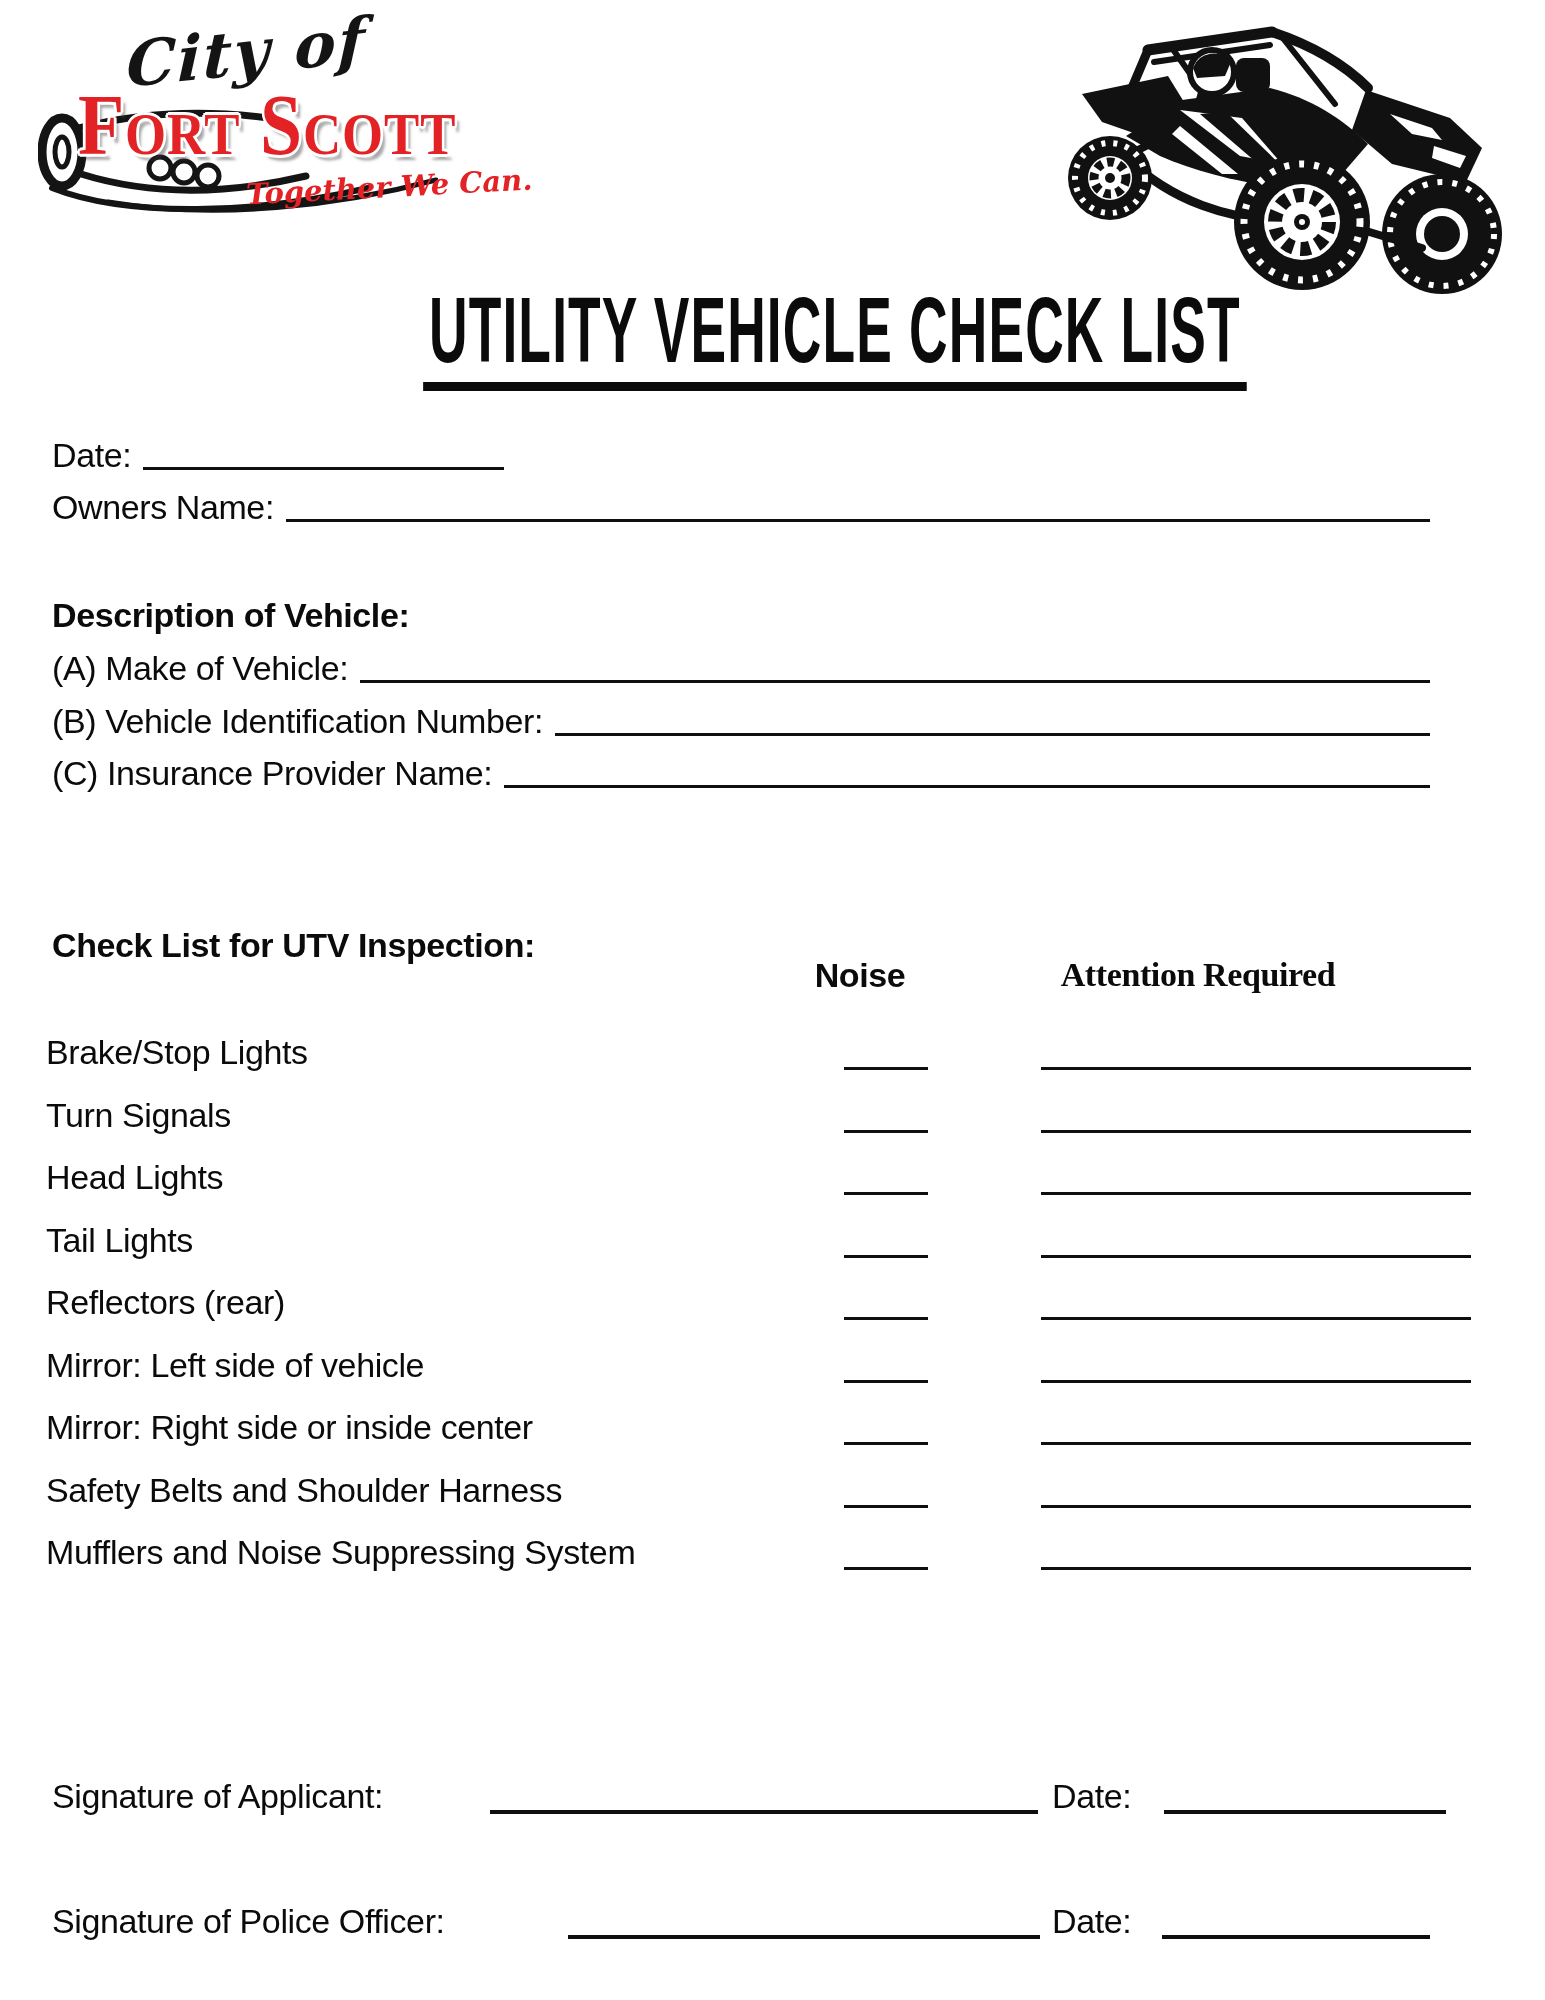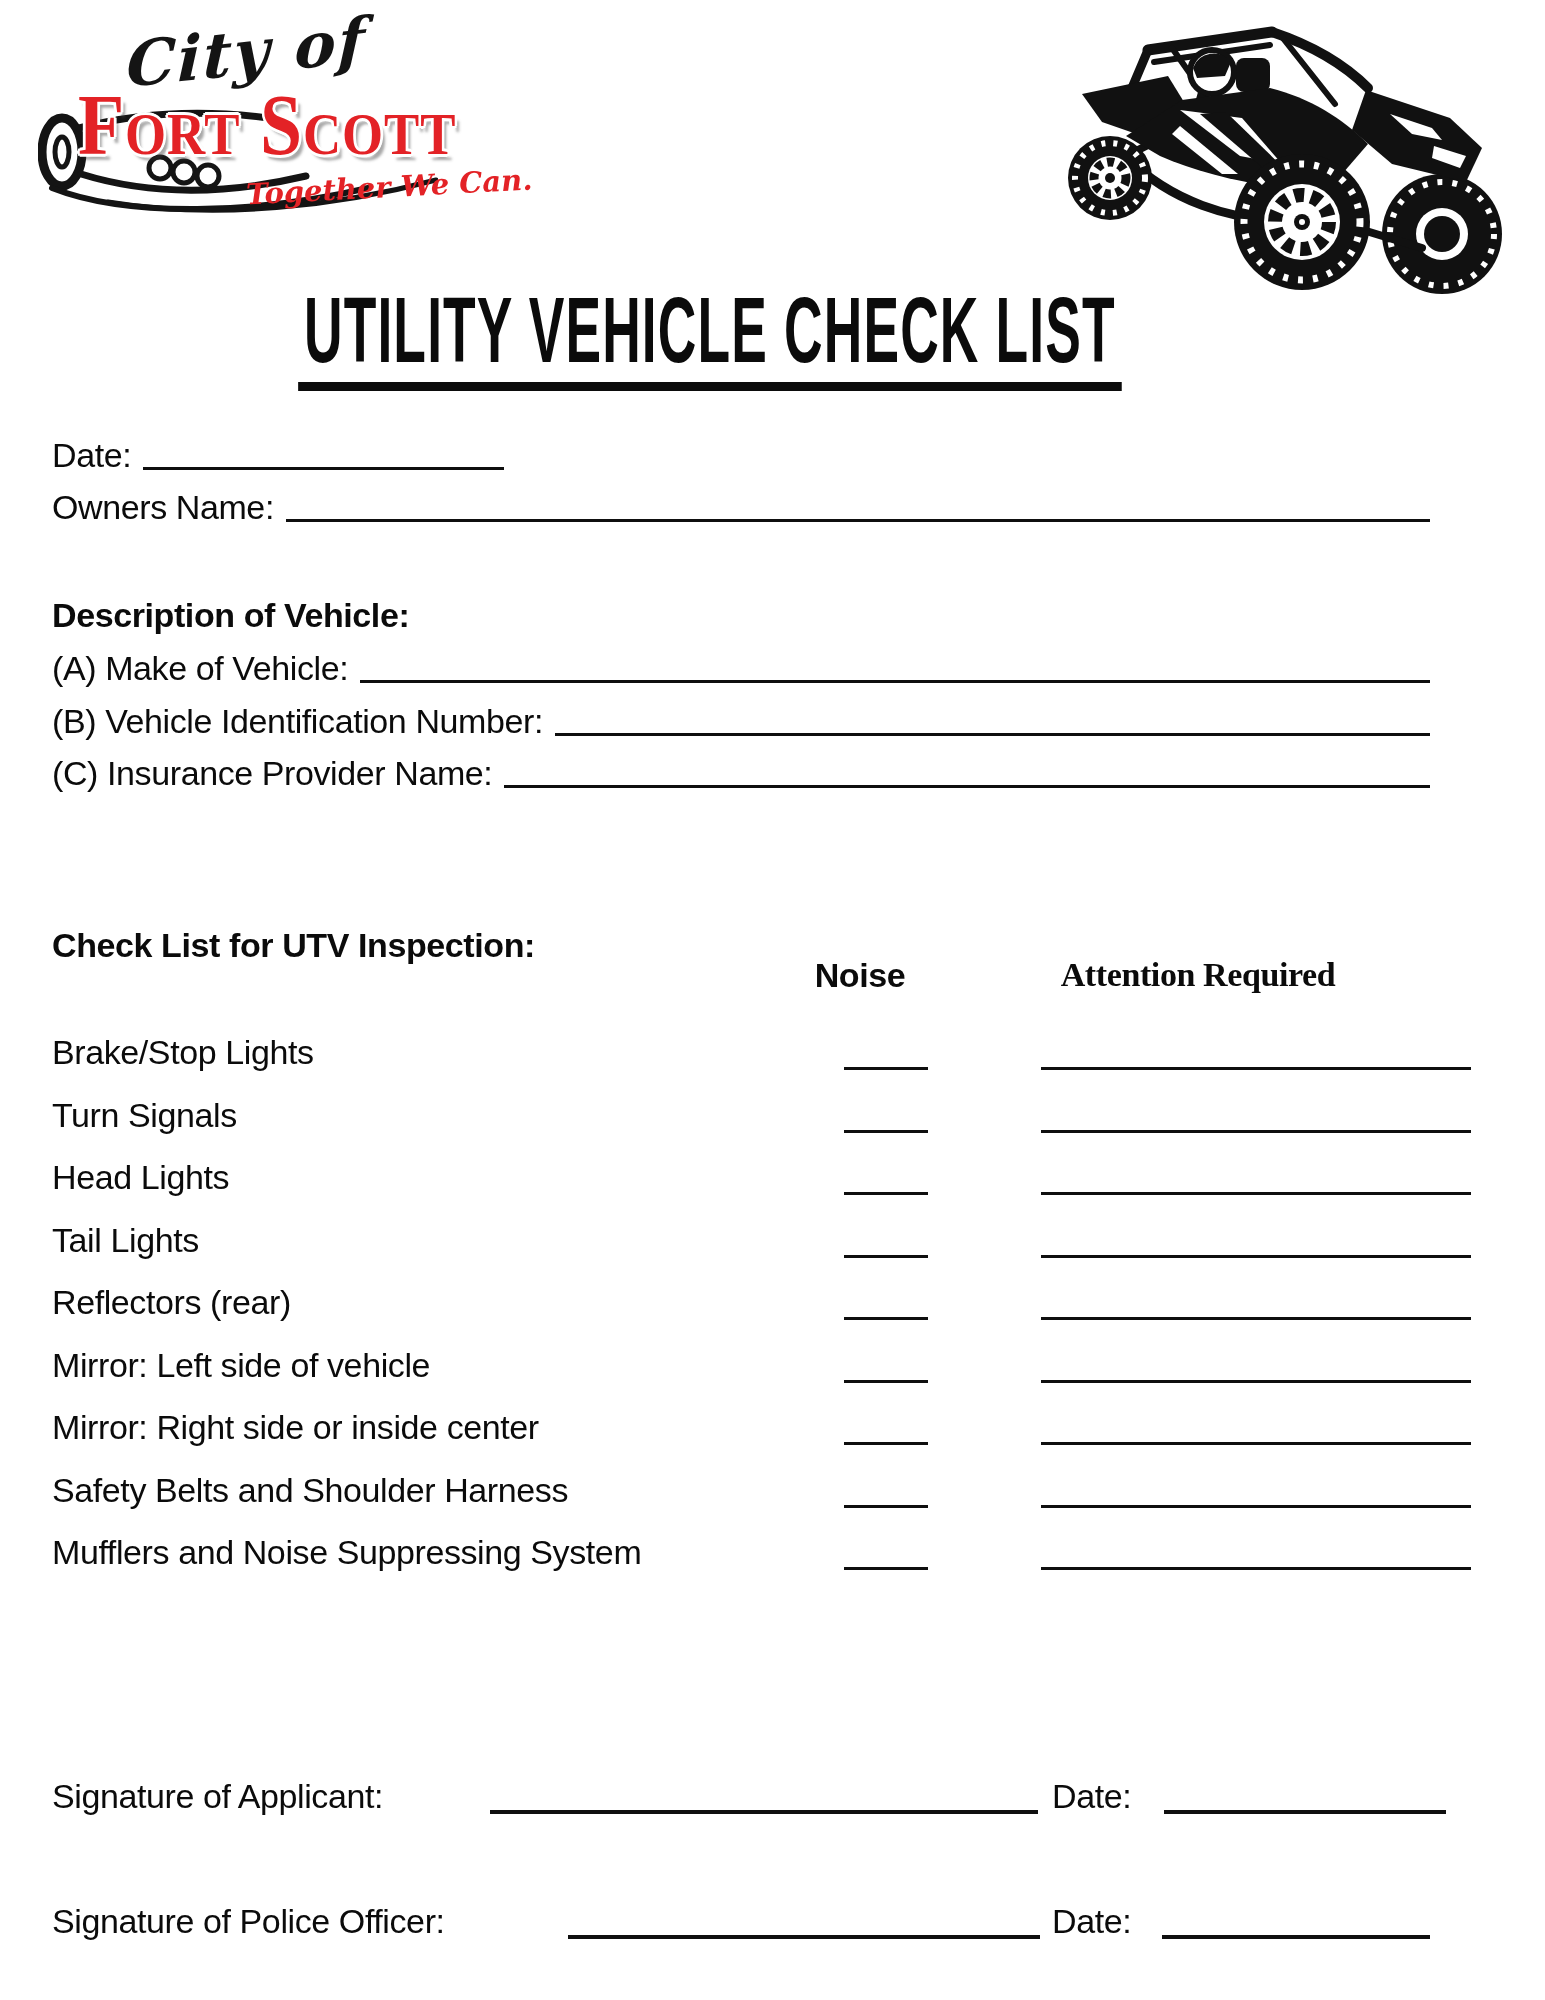--- a/index.html
+++ b/index.html
@@ -41,21 +41,21 @@
     font-family:"DejaVu Serif", serif;
     font-style:italic;font-weight:bold;
     font-size:29px;color:#e32226;
     transform:rotate(-3deg);
     white-space:nowrap;
   }
   .trumpet{position:absolute;left:0px;top:92px;}
   
   .utv{position:absolute;left:1030px;top:6px;}
   
-  .title-wrap{position:absolute;left:0;top:284px;width:100%;text-align:left;}
+  .title-wrap{position:absolute;left:0;top:284px;width:100%;text-align:right;}
   .title{
     display:inline-block;
     font-weight:bold;font-size:92px;line-height:1.0;
     letter-spacing:2px;white-space:nowrap;
     transform:scaleX(0.58);transform-origin:center top;
     border-bottom:9px solid #0b0b0b;
     padding:0 10px 6px 10px;
   }
   
   .lbl{font-size:34px;letter-spacing:-0.4px;white-space:nowrap;}
@@ -70,21 +70,21 @@
   
   .desc-head{left:52px;top:596px;}
   .row-a{left:52px;top:649px;width:1378px;}
   .row-b{left:52px;top:702px;width:1378px;}
   .row-c{left:52px;top:754px;width:1378px;}
   
   .cl-head{left:52px;top:904px;margin-top:22px;}
   .col-pass{left:800px;top:956px;width:120px;text-align:center;}
   .col-att{left:988px;top:956px;width:420px;text-align:center;font-family:Liberation Serif, serif;}
   .cl-row{position:absolute;left:0;width:1545px;height:48px;}
-  .cl-label{position:absolute;left:52px;bottom:6px;}
+  .cl-label{position:absolute;left:46px;bottom:6px;}
   .pass-line{left:818px;bottom:8px;width:84px;}
   .att-line{left:1015px;bottom:8px;width:430px;}
   .cl-row:nth-of-type(n+6) .pass-line,.cl-row:nth-of-type(n+6) .att-line{transform:translateX(14px);}
   .cl-row:nth-of-type(n+8) .pass-line,.cl-row:nth-of-type(n+8) .att-line{transform:translateX(26px);}
   
   .sig-row{position:absolute;left:0;width:1545px;height:54px;}
   .sig-row.applicant{top:1768px;}
   .sig-row.officer{top:1893px;}
   .sig-label{position:absolute;left:52px;bottom:6px;}
   .sig-line{bottom:8px;border-bottom:4px solid #0f0f0f;}

